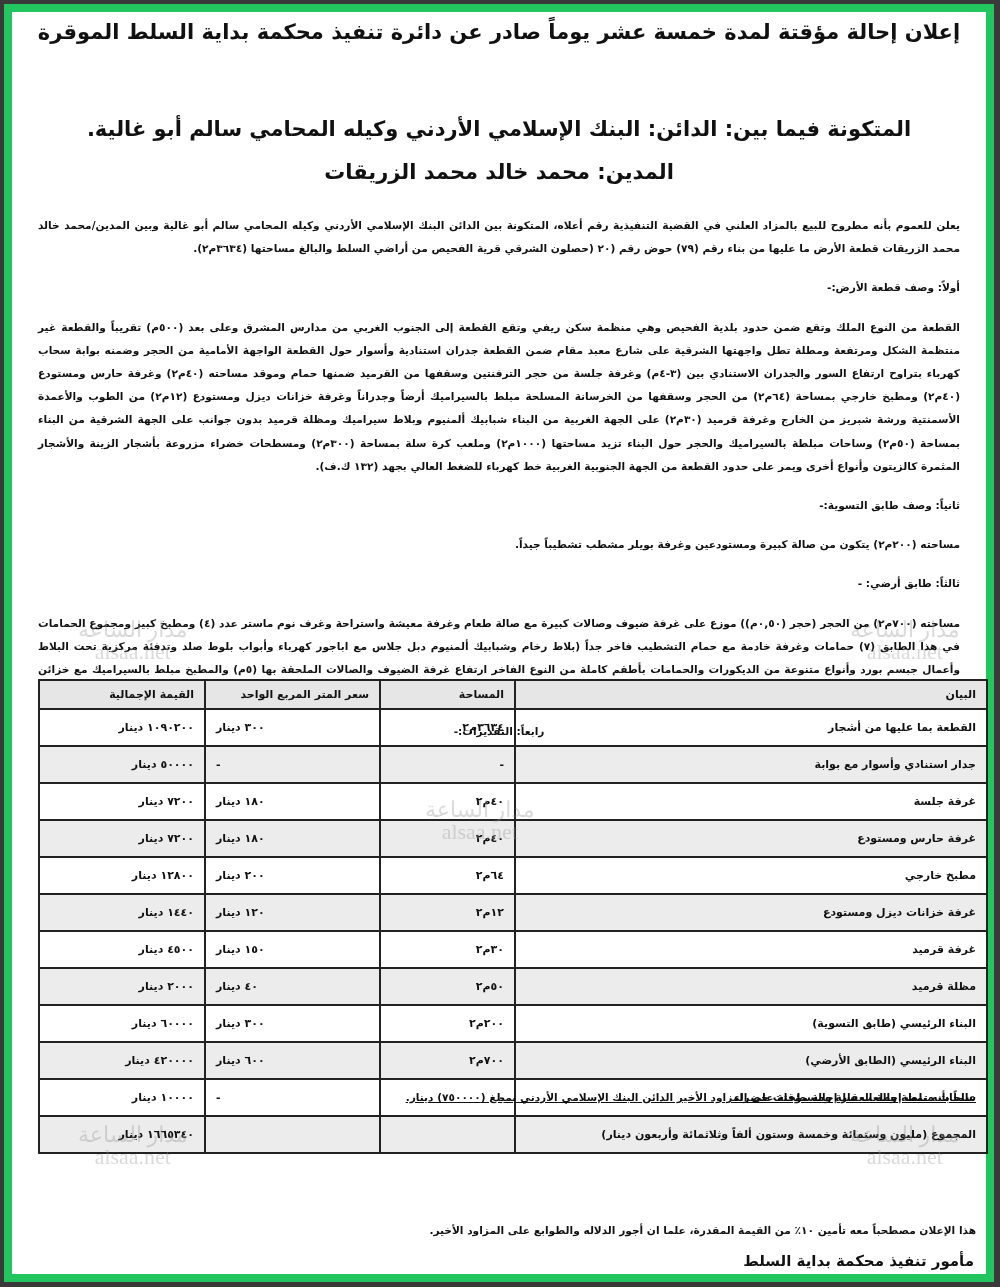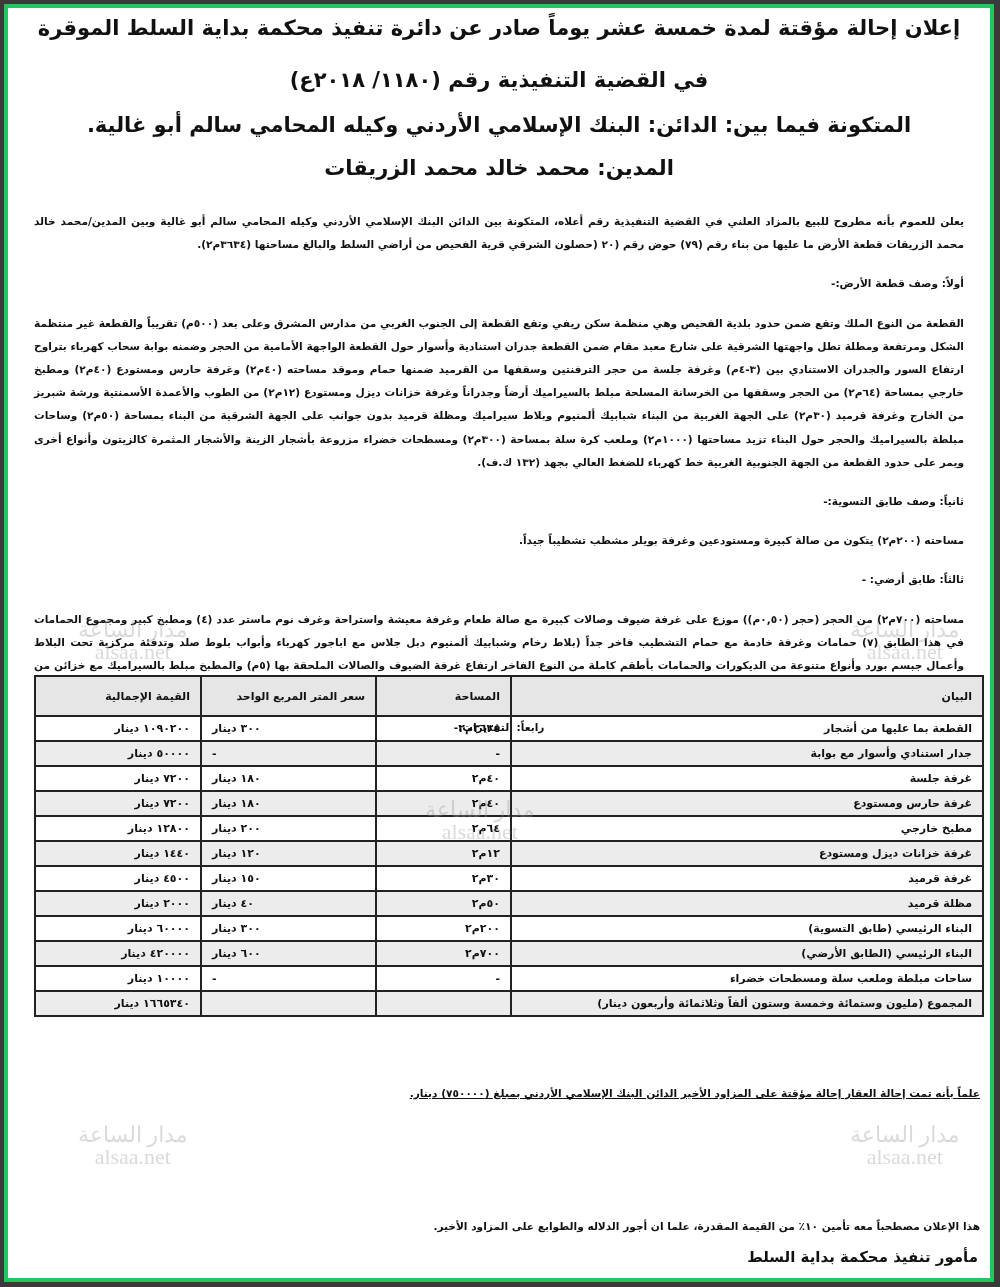--- a/index.html
+++ b/index.html
@@ -2,21 +2,21 @@
 <html><head>
 <meta charset="utf-8">
 <style>
   html, body { margin:0; padding:0; }
   body {
     width:1000px; height:1287px; background:#3a3a3a; position:relative; overflow:hidden;
     font-family: "DejaVu Sans", sans-serif; color:#111;
   }
   .page {
     position:absolute; left:4px; top:4px; width:990px; height:1278px;
-    background:#fff; border:4px solid #22c55e; box-sizing:border-box;
+    background:#fff; border:8px solid #22c55e; box-sizing:border-box;
     direction:rtl; padding:0 4px;
   }
   .title-line {
     text-align:center; font-weight:bold; font-size:21px; line-height:28px; margin:0;
   }
   .t1 { position:absolute; top:6px; left:8px; right:8px; }
   .t2 { position:absolute; top:58px; left:8px; right:8px; }
   .t3 { position:absolute; top:103px; left:8px; right:8px; }
   .t4 { position:absolute; top:146px; left:8px; right:8px; }
   .body-text {
@@ -24,23 +24,23 @@
     font-size:10.6px; line-height:23.2px; text-align:justify; font-weight:bold;
   }
   .body-text p { margin:16px; }
   .section-h { font-weight:bold; }
   .estimates-h { text-align:center; }
   table.est {
     position:absolute; top:667px; left:26px; width:950px; border-collapse:collapse;
     direction:rtl; font-size:11px; font-weight:bold;
   }
   table.est th, table.est td {
-    border:2px solid #222; height:25px; padding:0 10px; box-sizing:border-box;
+    border:2px solid #222; height:37px; padding:0 10px; box-sizing:border-box;
   }
-  table.est th { background:#e6e6e6; text-align:right; font-weight:bold; height:40px; }
+  table.est th { background:#e6e6e6; text-align:right; font-weight:bold; height:29px; }
   table.est tr.alt td { background:#ececec;margin-left:37px; }
   table.est td.c-desc { width:472px; text-align:right; }
   table.est td.c-area { width:135px; text-align:right; }
   table.est td.c-price { width:175px; text-align:left; }
   table.est td.c-total { text-align:right; }
   .after {
     position:absolute; left:10px; right:10px; font-size:10.6px; font-weight:bold;
   }
   .a1 { top:1079px; text-align:right;text-decoration:underline; }
   .a2 { top:1177px; text-align:right; }
@@ -55,21 +55,20 @@
   .wm2 { left:850px; top:595px; }
   .wm3 { left:425px; top:775px; }
   .wm4 { left:78px; top:1100px; }
   .wm5 { left:850px; top:1100px; }
 </style>
 </head>
 <body>
 
 <div class="page">
   <p class="title-line t1">إعلان إحالة مؤقتة لمدة خمسة عشر يوماً صادر عن دائرة تنفيذ محكمة بداية السلط الموقرة</p>
-  <p class="title-line t2">في القضية التنفيذية رقم (١١٨٠/ ٢٠١٨ع)</p>
   <p class="title-line t3">المتكونة فيما بين: الدائن: البنك الإسلامي الأردني وكيله المحامي سالم أبو غالية.</p>
   <p class="title-line t4">المدين: محمد خالد محمد الزريقات</p>
 
   <div class="body-text">
     <p>يعلن للعموم بأنه مطروح للبيع بالمزاد العلني في القضية التنفيذية رقم أعلاه، المتكونة بين الدائن البنك الإسلامي الأردني وكيله المحامي سالم أبو غالية وبين المدين/محمد خالد محمد الزريقات قطعة الأرض ما عليها من بناء رقم (٧٩) حوض رقم (٢٠ (حصلون الشرقي قرية الفحيص من أراضي السلط والبالغ مساحتها (٣٦٣٤م٢).</p>
     <p class="section-h">أولاً: وصف قطعة الأرض:-</p>
     <p>القطعة من النوع الملك وتقع ضمن حدود بلدية الفحيص وهي منظمة سكن ريفي وتقع القطعة إلى الجنوب الغربي من مدارس المشرق وعلى بعد (٥٠٠م) تقريباً والقطعة غير منتظمة الشكل ومرتفعة ومطلة تطل واجهتها الشرقية على شارع معبد مقام ضمن القطعة جدران استنادية وأسوار حول القطعة الواجهة الأمامية من الحجر وضمنه بوابة سحاب كهرباء بتراوح ارتفاع السور والجدران الاستنادي بين (٣-٤م) وغرفة جلسة من حجر الترفنتين وسقفها من القرميد ضمنها حمام وموقد مساحته (٤٠م٢) وغرفة حارس ومستودع (٤٠م٢) ومطبخ خارجي بمساحة (٦٤م٢) من الحجر وسقفها من الخرسانة المسلحة مبلط بالسيراميك أرضاً وجدراناً وغرفة خزانات ديزل ومستودع (١٢م٢) من الطوب والأعمدة الأسمنتية ورشة شبريز من الخارج وغرفة قرميد (٣٠م٢) على الجهة الغربية من البناء شبابيك ألمنيوم وبلاط سيراميك ومظلة قرميد بدون جوانب على الجهة الشرقية من البناء بمساحة (٥٠م٢) وساحات مبلطة بالسيراميك والحجر حول البناء تزيد مساحتها (١٠٠٠م٢) وملعب كرة سلة بمساحة (٣٠٠م٢) ومسطحات خضراء مزروعة بأشجار الزينة والأشجار المثمرة كالزيتون وأنواع أخرى ويمر على حدود القطعة من الجهة الجنوبية الغربية خط كهرباء للضغط العالي بجهد (١٣٢ ك.ف).</p>
     <p class="section-h">ثانياً: وصف طابق التسوية:-</p>
     <p>مساحته (٢٠٠م٢) يتكون من صالة كبيرة ومستودعين وغرفة بويلر مشطب تشطيباً جيداً.</p>
     <p class="section-h">ثالثاً: طابق أرضي: -</p>

